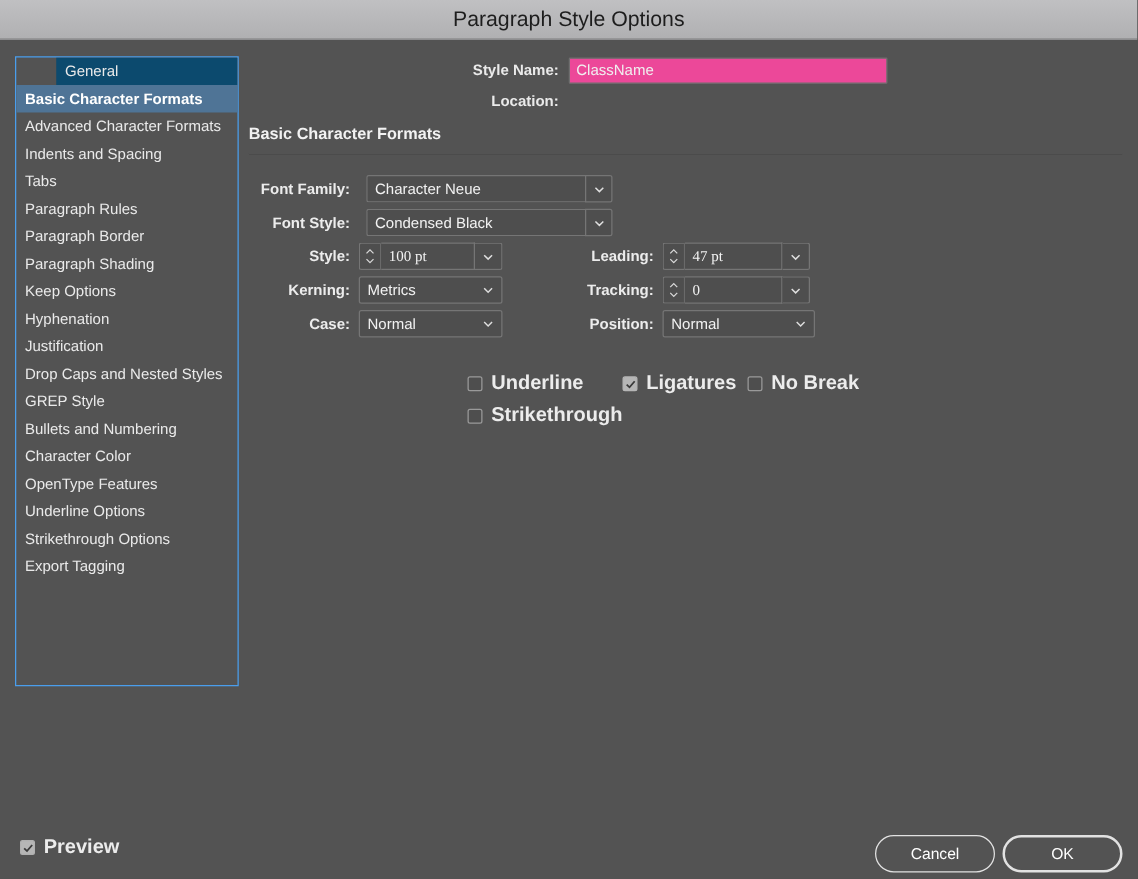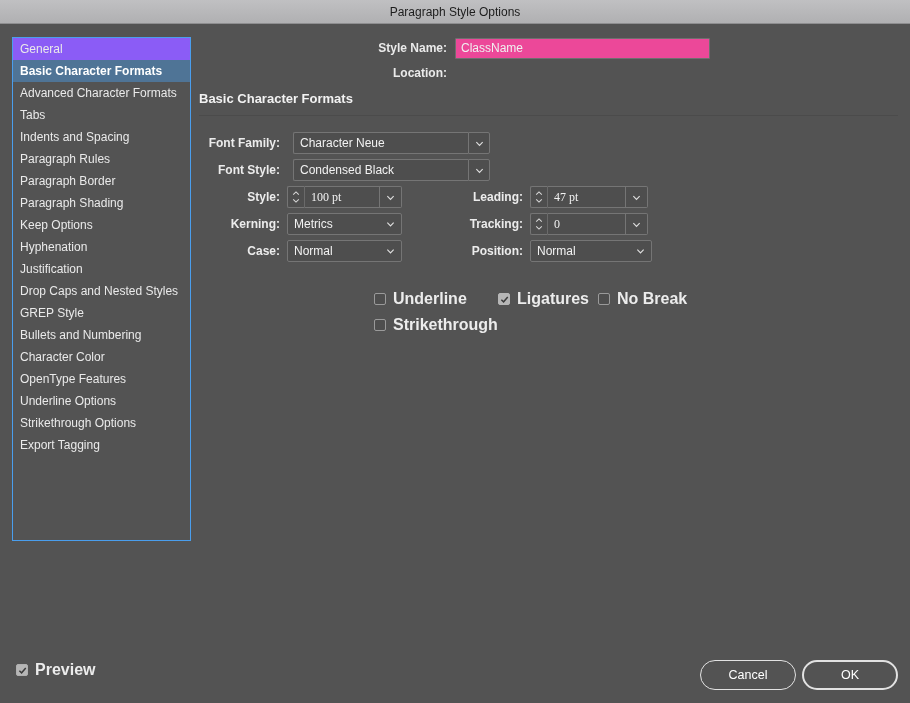--- a/index.html
+++ b/index.html
@@ -11,28 +11,28 @@
   body {
     font-family: "Liberation Sans", sans-serif;
     background: #535353;
     color: #e8e8e8;
     font-size: 12px;
     -webkit-font-smoothing: antialiased;
   }
 
   
   #titlebar {
-    height: 24px;
+    height: 32px;
     background: linear-gradient(to bottom, #c0c0c2 0%, #b0b0b2 100%);
     border-bottom: 1px solid #8e8e90;
     display: flex;
     align-items: center;
     justify-content: center;
     color: #1d1d1d;
-    font-size: 12px;
+    font-size: 17px;
     position: relative;
   }
 
   
   #dialog {
     position: relative;
     width: 910px;
     height: 683px;
     background: #535353;
   }
@@ -50,21 +50,21 @@
   }
   .nav-item {
     height: 22px;
     line-height: 22px;
     padding-left: 7px;
     font-size: 12px;
     color: #eaeaea;
     white-space: nowrap;
     cursor: default;
   }
-  .nav-item.first { background: #8b5cf6; }
+  .nav-item.first { background: #0c4a6e; margin-left: 32px; }
   .nav-item.selected { background: #4f7496; color: #ffffff; font-weight: bold; }
 
   
   #panel {
     position: absolute;
     left: 197px;
     top: 13px;
     right: 12px;
   }
 
@@ -288,22 +288,22 @@
 <div id="titlebar">
   <span>Paragraph Style Options</span>
 </div>
 
 <div id="dialog">
 
   <div id="sidebar">
       <div class="nav-item first">General</div>
       <div class="nav-item selected">Basic Character Formats</div>
       <div class="nav-item">Advanced Character Formats</div>
+      <div class="nav-item">Indents and Spacing</div>
       <div class="nav-item">Tabs</div>
-      <div class="nav-item">Indents and Spacing</div>
       <div class="nav-item">Paragraph Rules</div>
       <div class="nav-item">Paragraph Border</div>
       <div class="nav-item">Paragraph Shading</div>
       <div class="nav-item">Keep Options</div>
       <div class="nav-item">Hyphenation</div>
       <div class="nav-item">Justification</div>
       <div class="nav-item">Drop Caps and Nested Styles</div>
       <div class="nav-item">GREP Style</div>
       <div class="nav-item">Bullets and Numbering</div>
       <div class="nav-item">Character Color</div>

